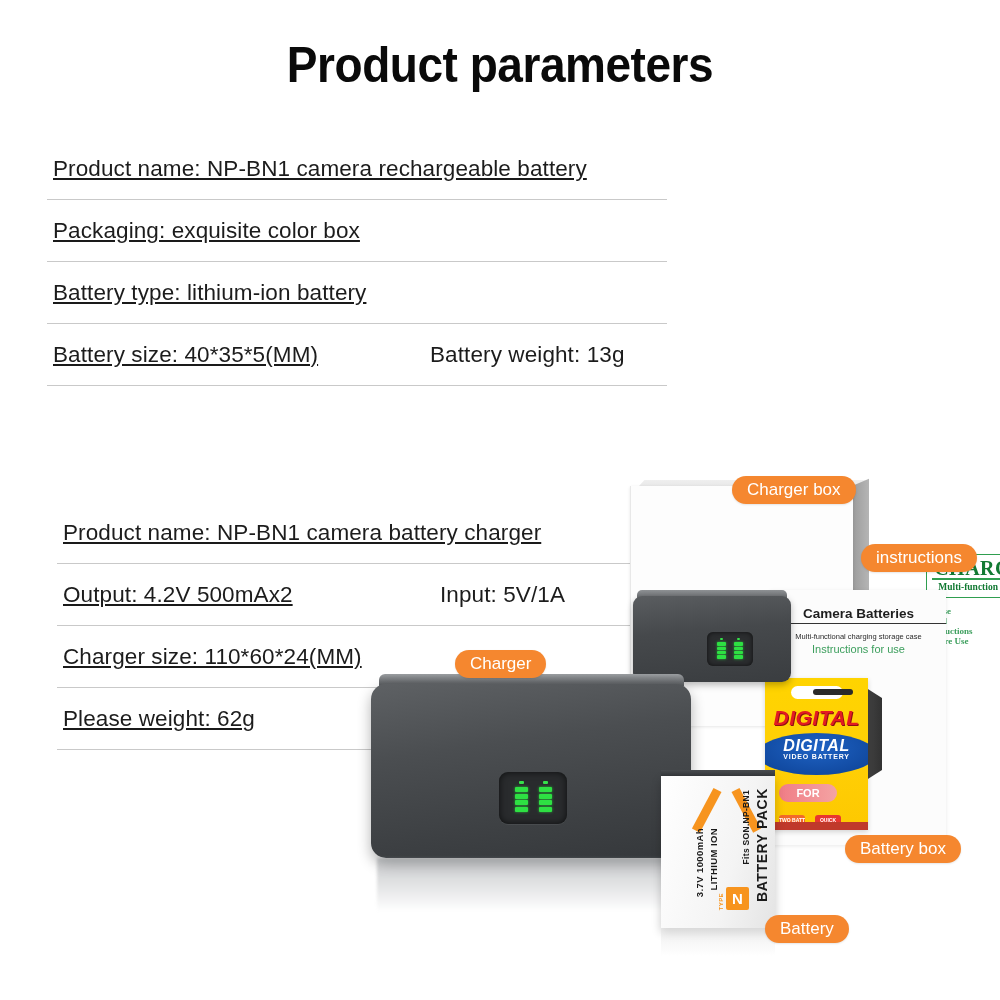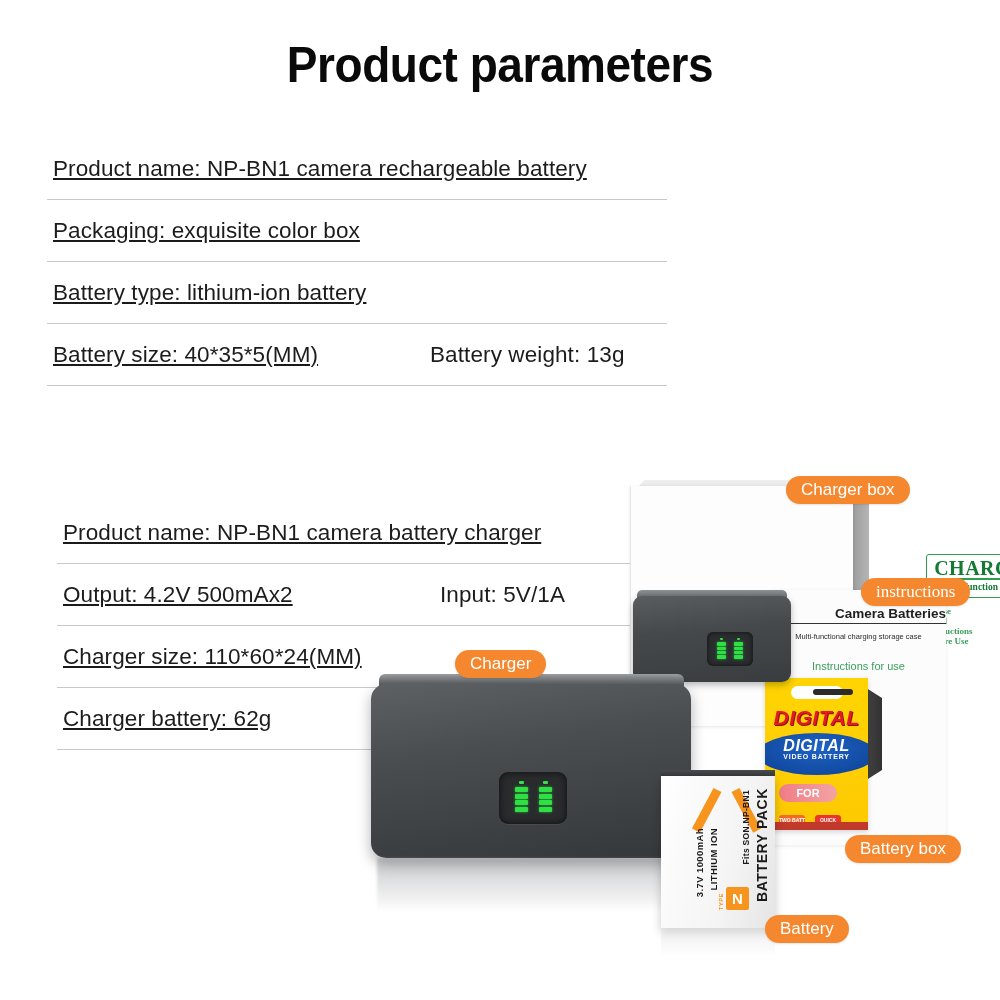--- a/index.html
+++ b/index.html
@@ -135,32 +135,32 @@
   #instructions-sheet {
     position: absolute;
     left: 415px; top: 128px;
     width: 175px; height: 255px;
     background: #fcfcfc;
     border-left: 1px solid #cfcfcf;
     box-shadow: 0 1px 4px rgba(0,0,0,.09);
   }
   #instructions-title {
     position: absolute; left: 0; top: 16px; width: 175px;
-    text-align: right;
+    text-align: center;
     font-size: 13.5px; font-weight: 700; color: #1e1e1e;
     border-bottom: 1px solid #333;
     padding-bottom: 2px;
     box-sizing: border-box;
   }
   #instructions-sub {
     position: absolute; left: 0; top: 42px; width: 175px;
     text-align: center; font-size: 7.5px; color: #2a2a2a;
   }
   #instructions-green {
-    position: absolute; left: 0; top: 70px; width: 175px;
+    position: absolute; left: 0; top: 53px; width: 175px;
     text-align: center; font-size: 11px; color: #3b9e5c;
   }
 
   
   #battery-box {
     position: absolute;
     left: 410px; top: 216px;
     width: 103px; height: 152px;
     background: linear-gradient(180deg,#ffd400 0%,#ffcf06 55%,#fdc800 100%);
     box-shadow: 0 2px 5px rgba(0,0,0,.16);
@@ -370,22 +370,22 @@
     background: #f5872f;
     color: #ffffff;
     border-radius: 999px;
     font-size: 17px;
     line-height: 28px;
     height: 28px;
     padding: 0 15px;
     white-space: nowrap;
     box-shadow: 0 1px 2px rgba(0,0,0,.10);
   }
-  #callout-charger-box  { left: 786px; top: 476px; }
-  #callout-instructions { left: 861px; top: 578px; font-family: Liberation Serif, serif; }
+  #callout-charger-box  { left: 732px; top: 476px; }
+  #callout-instructions { left: 861px; top: 544px; }
   #callout-battery-box  { left: 845px; top: 835px; }
   #callout-charger      { left: 455px; top: 650px; }
   #callout-battery      { left: 765px; top: 915px; }
 </style>
 </head>
 <body>
 
 <div id="page-title">Product parameters</div>
 
 <div class="spec-table" id="spec-table-battery">
@@ -414,21 +414,21 @@
   </div>
   <div class="spec-row">
     <span class="cell left">Output: 4.2V 500mAx2</span>
     <span class="cell right">Input: 5V/1A</span>
   </div>
   <div class="spec-row">
     <span class="cell left">Charger size: 110*60*24(MM)</span>
     <span class="cell right"></span>
   </div>
   <div class="spec-row">
-    <span class="cell left">Charger battery: 62g</span>
+    <span class="cell left">Please weight: 62g</span>
     <span class="cell right"></span>
   </div>
 </div>
 
 <div id="product-scene">
 
   <div id="charger-carton-top"></div>
   <div id="charger-carton-side"></div>
   <div class="carton" id="charger-carton">
     <div id="charger-logo">

